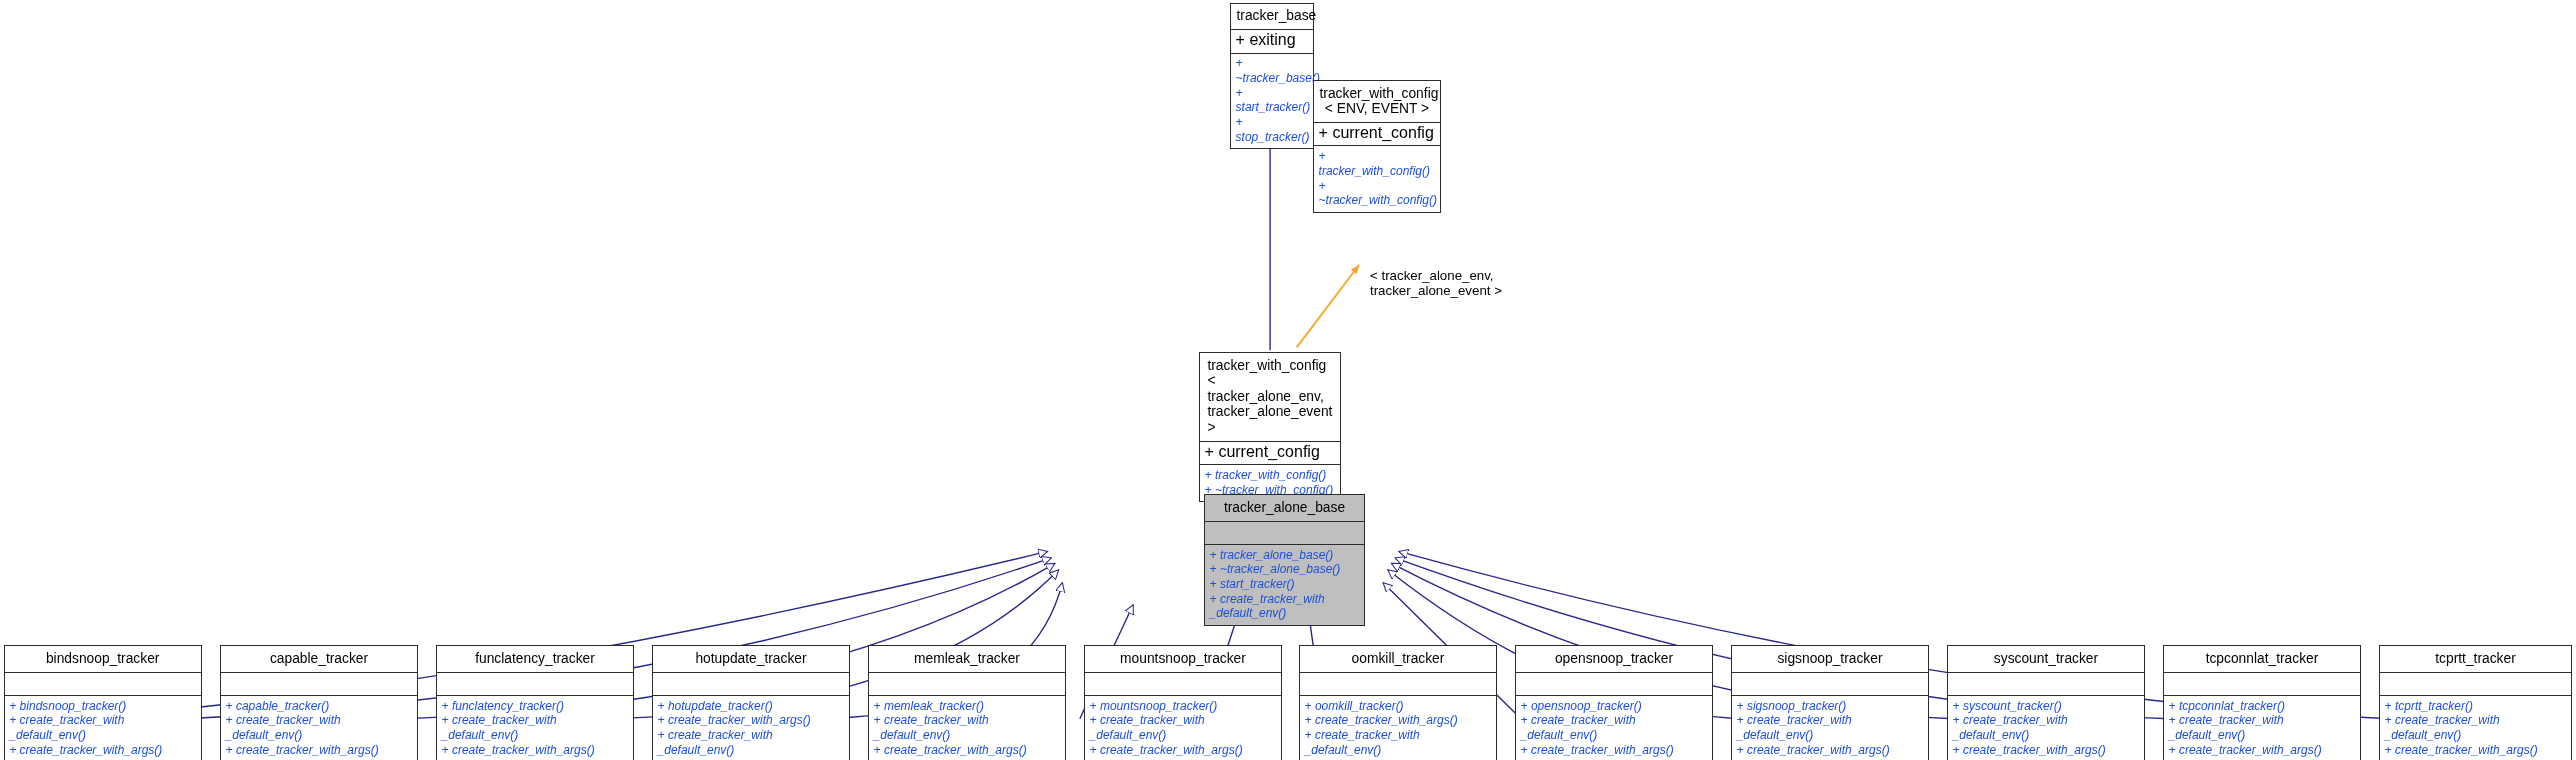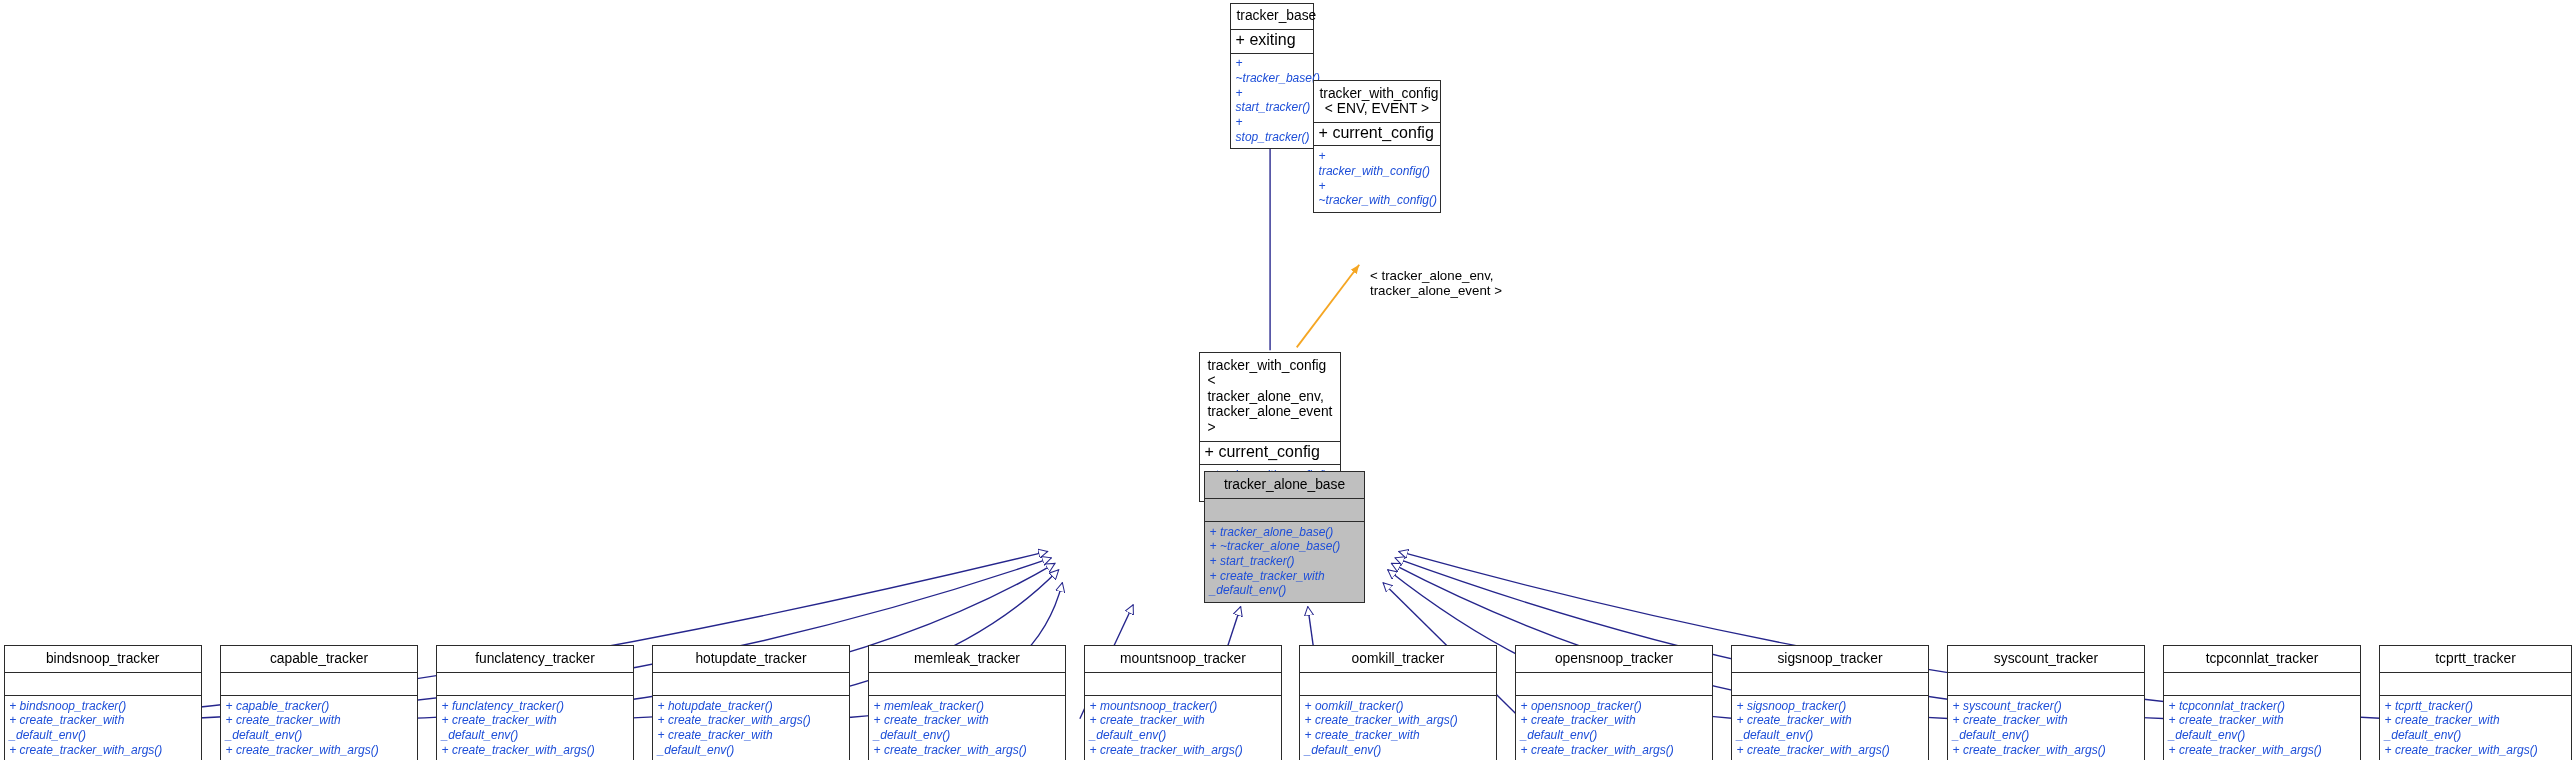--- a/index.html
+++ b/index.html
@@ -27,20 +27,21 @@
   }
   .node {
     position: absolute;
     border: 0.9px solid #2b2b2b;
     background: #ffffff;
     box-sizing: border-box;
     z-index: 5;
   }
   .node.highlight {
     background: #bfbfbf;
+    margin-top: 23px;
   }
   .node .title {
     text-align: center;
     font-size: 13.8px;
     color: #000000;
     line-height: 15.6px;
     padding: 4.6px 5.5px 5.5px 5.5px;
     white-space: pre-line;
   }
   .node .title.tmpl {

